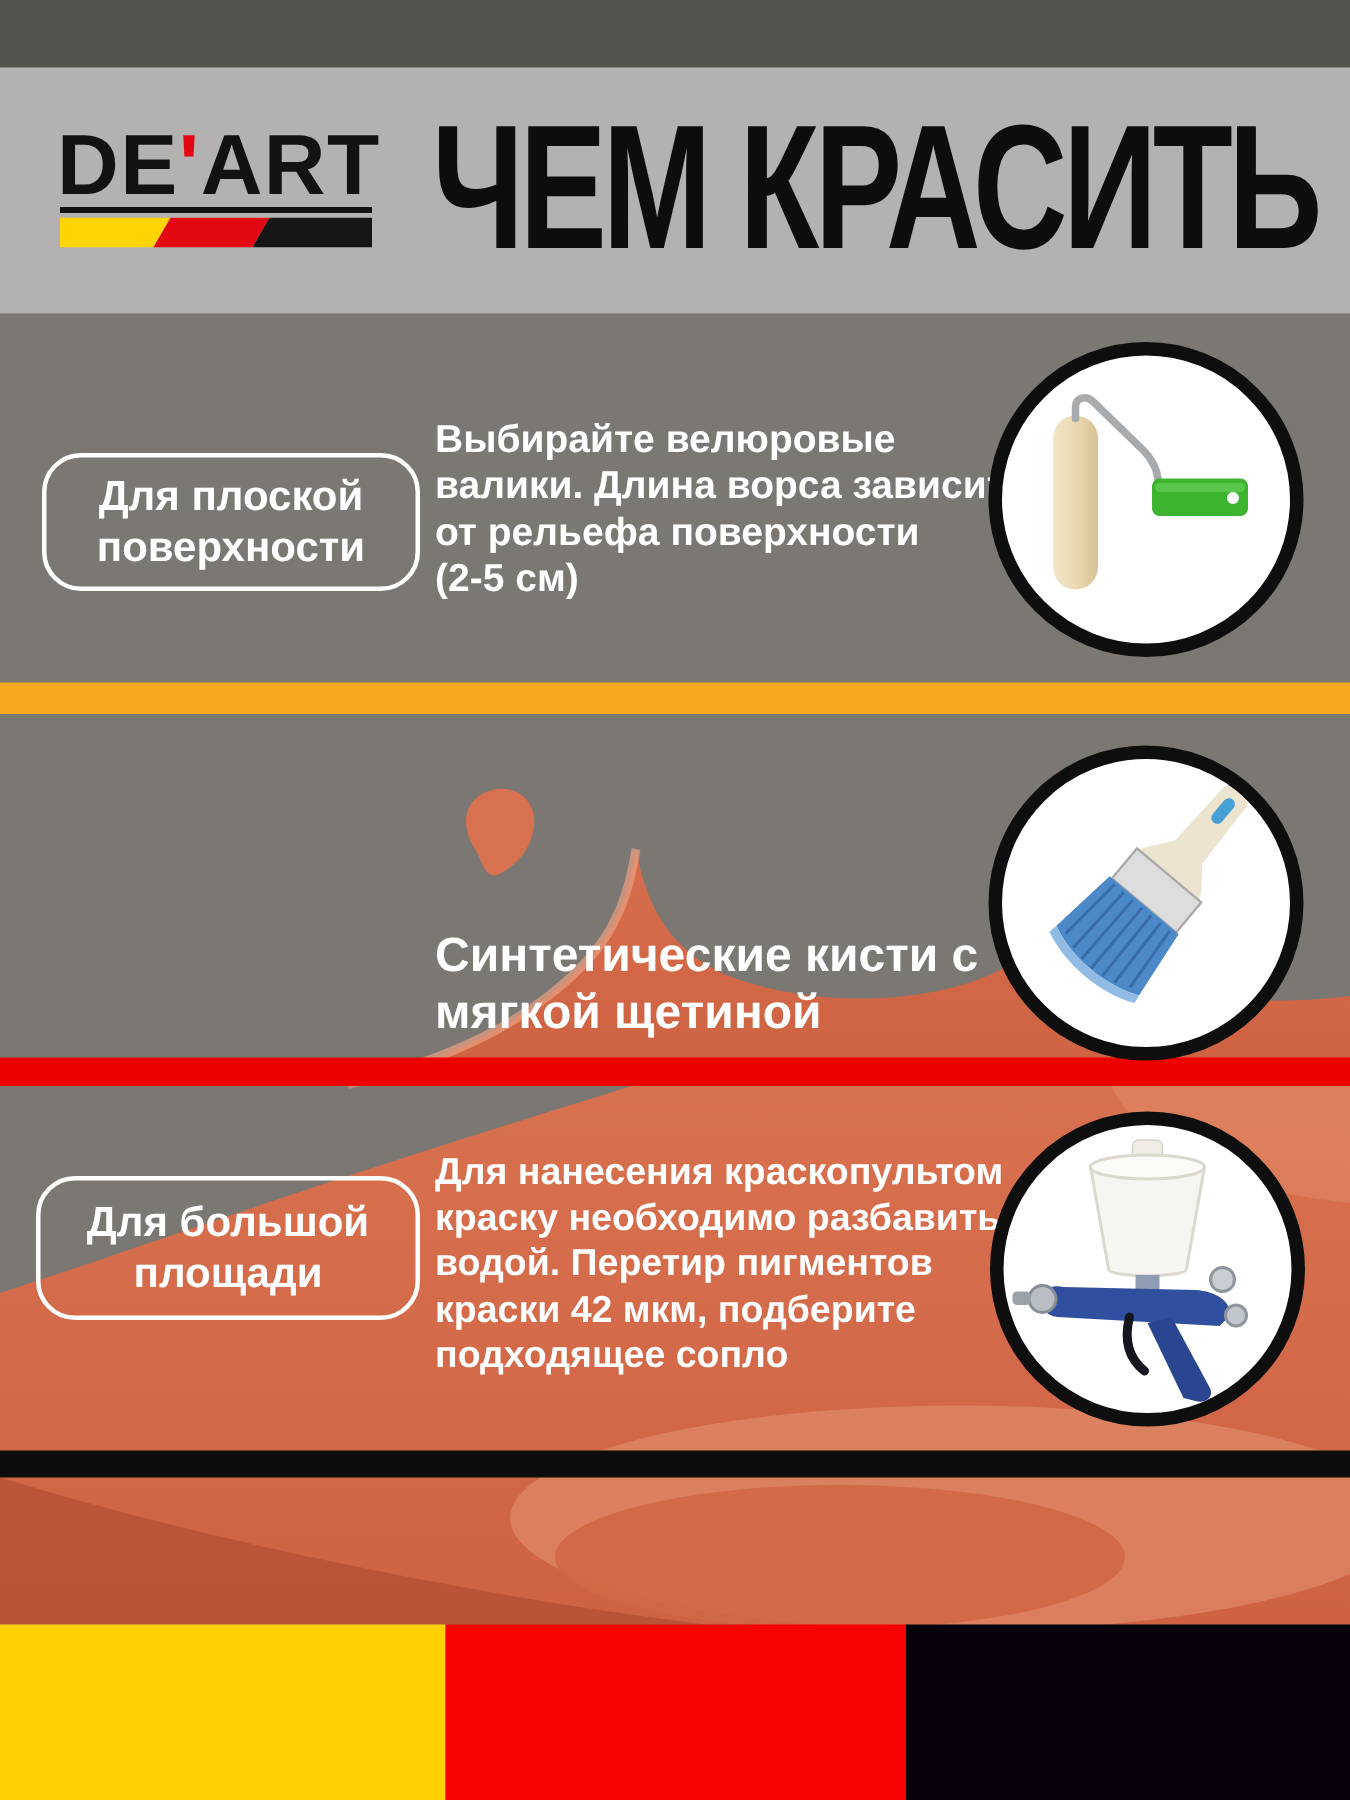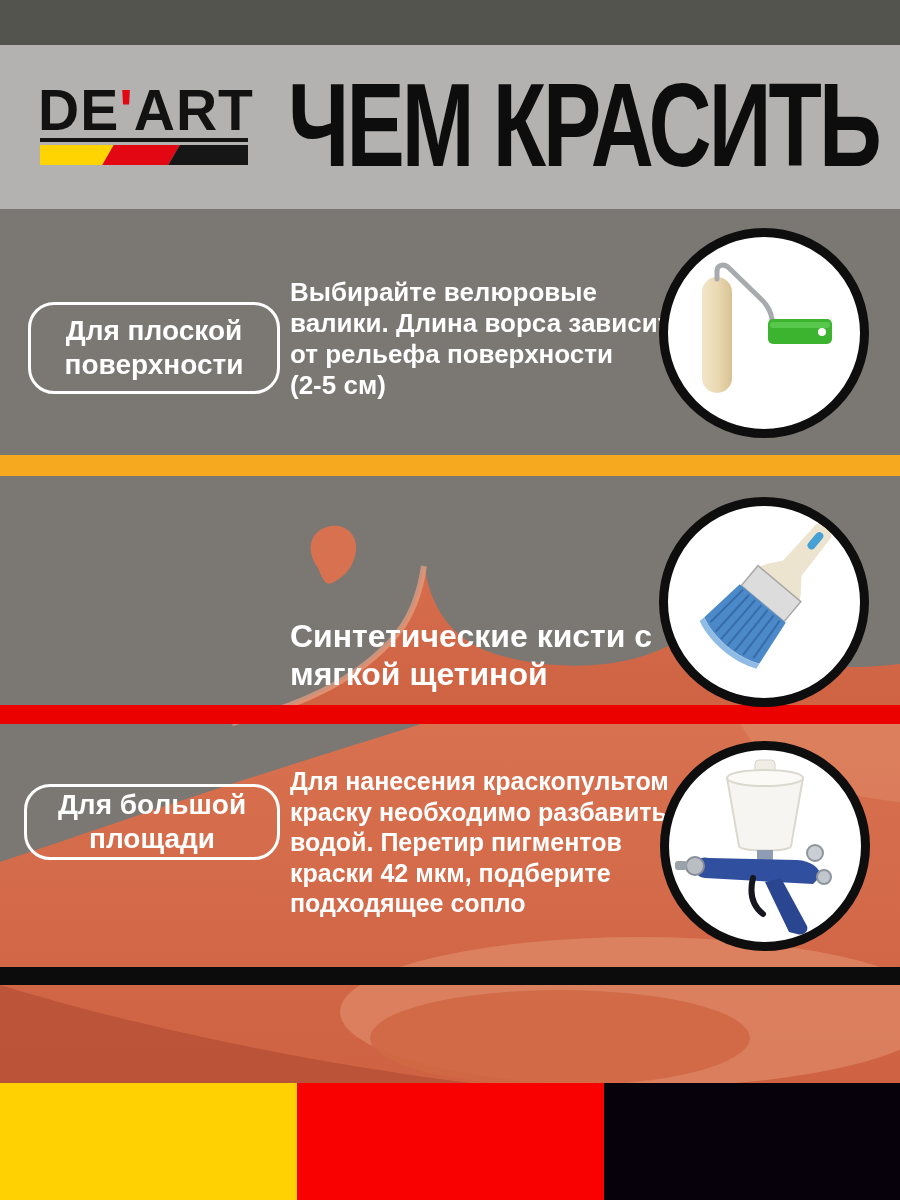--- a/index.html
+++ b/index.html
@@ -30,21 +30,21 @@
   #stripe-orange{top:455px;height:21px;background:#F6A81E;}
   #stripe-red{top:705px;height:19px;background:#EC0101;}
   #stripe-black{top:967px;height:18px;background:#0C0C0C;}
 
   
   .label-box{position:absolute;border:3px solid #fff;border-radius:26px;color:#fff;z-index:5;
              display:flex;align-items:center;justify-content:center;text-align:center;
              font-weight:700;font-size:28px;line-height:1.22;white-space:pre-line;box-sizing:border-box;}
   #label1{left:28px;top:286px;width:252px;height:92px;margin-top:16px;}
   #label2{left:24px;top:540px;width:250px;height:114px;}
-  #label3{left:24px;top:784px;width:256px;height:76px;}
+  #label3{left:24px;top:784px;width:256px;height:96px;}
   .desc{position:absolute;color:#ffffff;font-weight:700;white-space:pre-line;z-index:5;}
   #desc1{left:290px;top:277px;font-size:26px;line-height:1.19;}
   #desc2{left:290px;top:570px;font-size:32px;line-height:1.19;margin-top:47px;}
   #desc3{left:290px;top:766px;font-size:25px;line-height:1.22;}
 
   .photo-circle{position:absolute;width:210px;height:210px;border-radius:50%;background:#fff;
                 border:9px solid #0E0E0E;box-sizing:border-box;z-index:5;overflow:hidden;}
   .photo-circle svg{display:block;width:100%;height:100%;}
   #circle1{left:659px;top:228px;}
   #circle2{left:659px;top:497px;}

